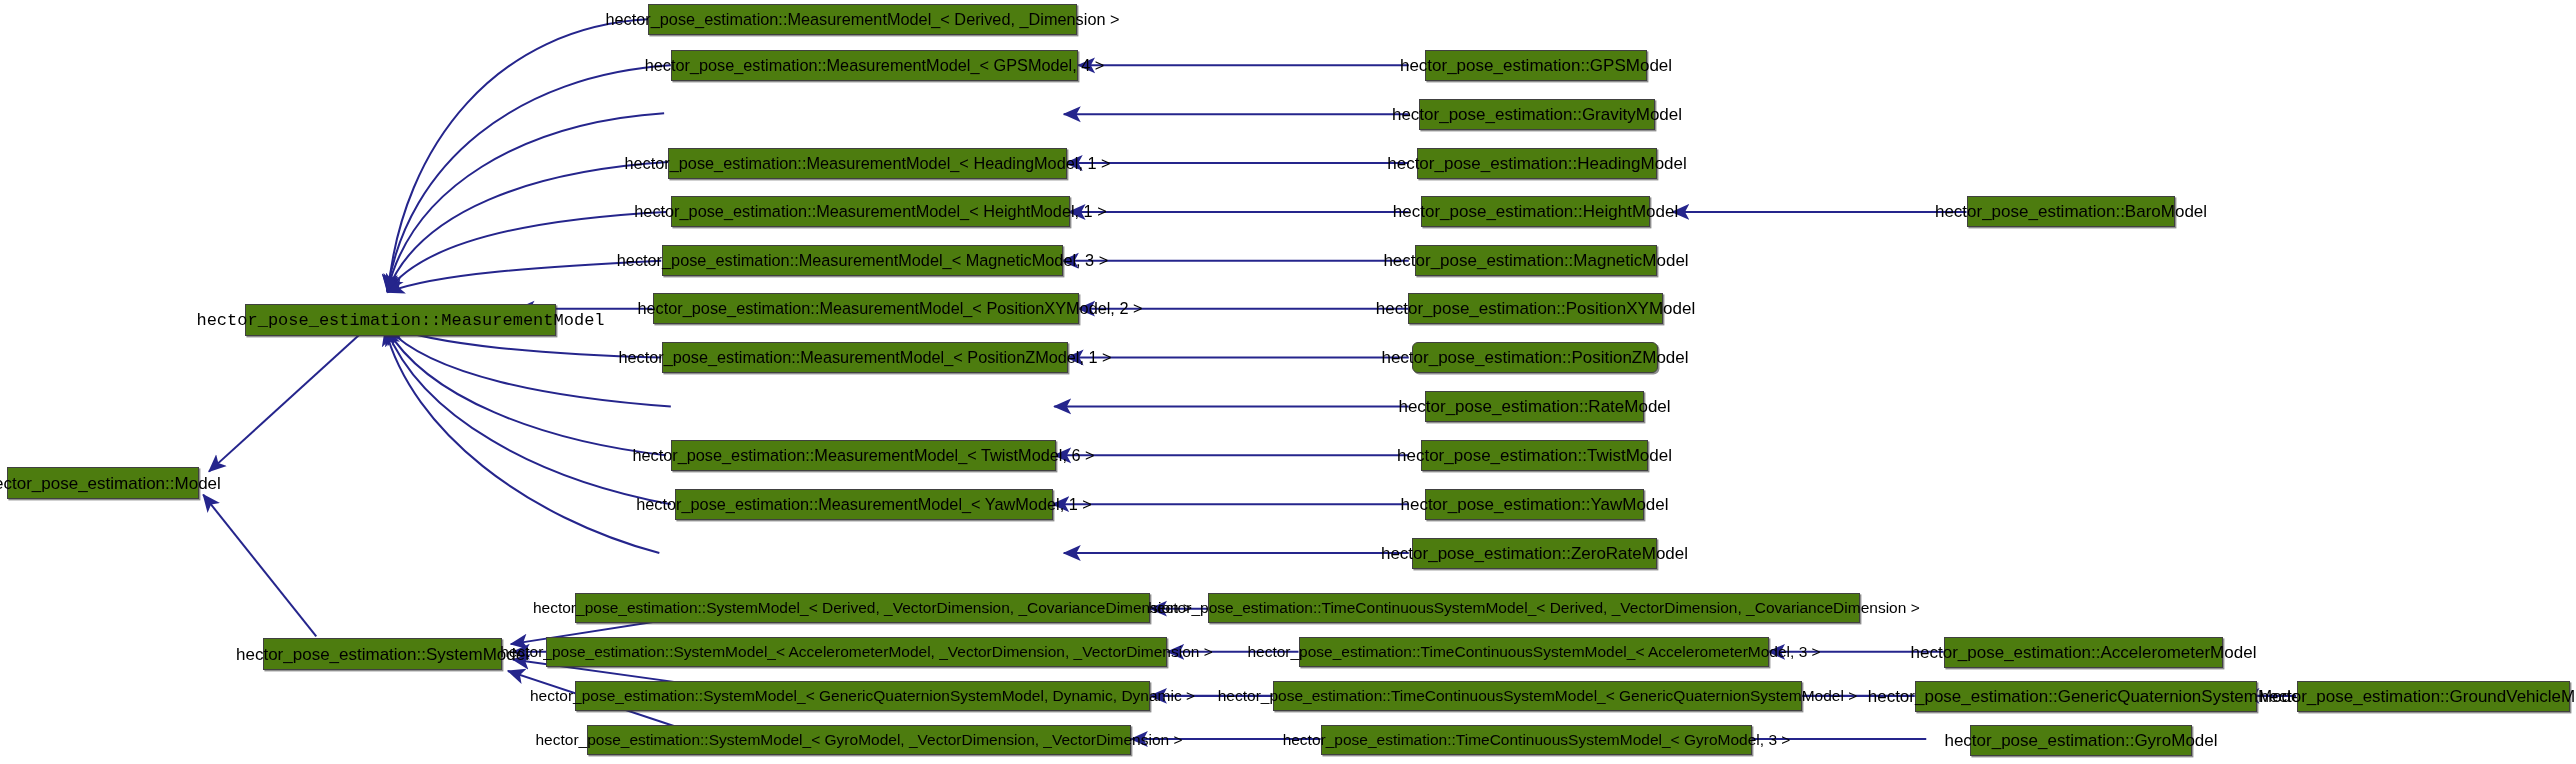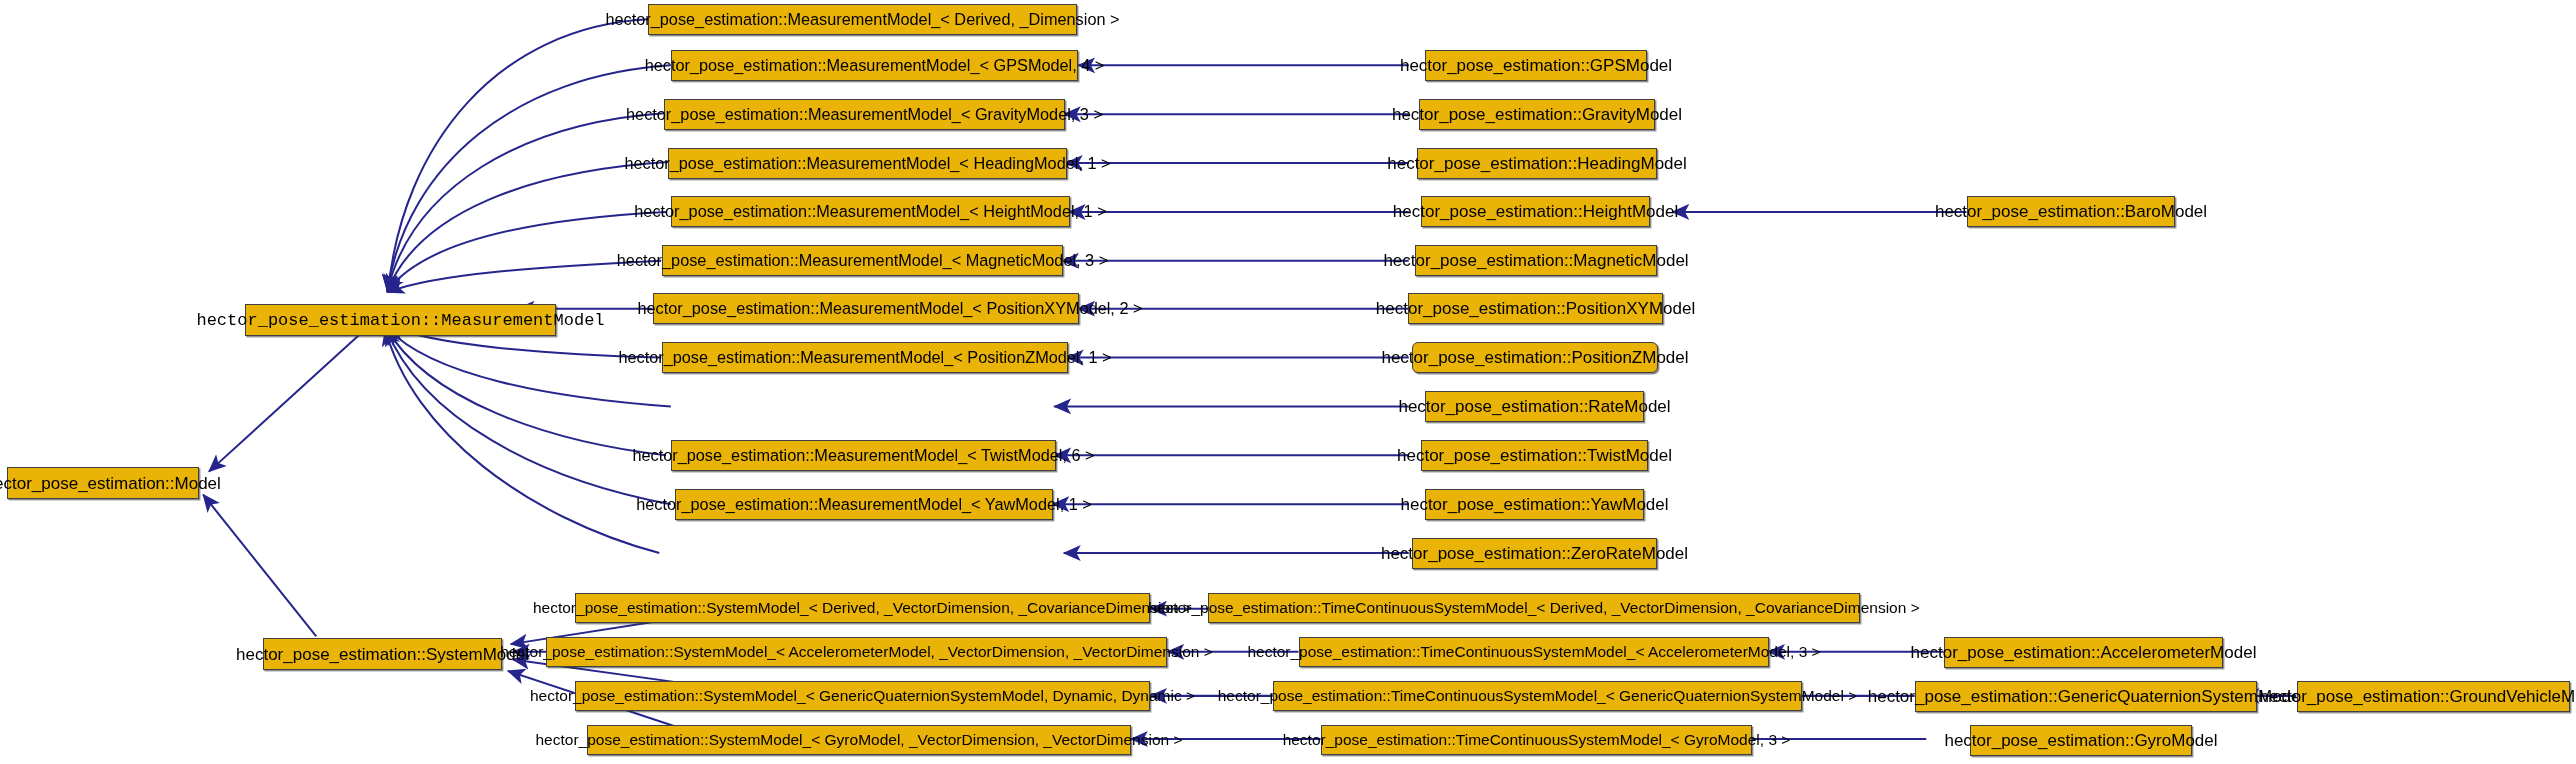--- a/index.html
+++ b/index.html
@@ -21,21 +21,21 @@
     left: 0;
     top: 0;
     width: 2576px;
     height: 765px;
     pointer-events: none;
   }
   .node {
     position: absolute;
     box-sizing: border-box;
     border: 1.5px solid #404040;
-    background: #eab308;
+    background: #4d7c0f;
     color: #000000;
     display: flex;
     align-items: center;
     justify-content: center;
     white-space: nowrap;
     box-shadow: 1.4px 1.4px 0 0 rgba(50,50,50,0.55);
     cursor: pointer;
     z-index: 5;
   }
   .node .label {
@@ -125,23 +125,20 @@
   </div>
 
   <div class="node tier-tpl" style="left:648px; top:3.8px; width:429px;">
     <span class="label">hector_pose_estimation::MeasurementModel_&lt; Derived, _Dimension &gt;</span>
   </div>
 
   <div class="node tier-tpl" style="left:671px; top:50px; width:407px;">
     <span class="label">hector_pose_estimation::MeasurementModel_&lt; GPSModel, 4 &gt;</span>
   </div>
 
-  <div class="node tier-tpl" style="left:664px; top:99px; width:401px;">
-    <span class="label">hector_pose_estimation::MeasurementModel_&lt; GravityModel, 3 &gt;</span>
-  </div>
 
   <div class="node tier-tpl" style="left:668px; top:148px; width:399px;">
     <span class="label">hector_pose_estimation::MeasurementModel_&lt; HeadingModel, 1 &gt;</span>
   </div>
 
   <div class="node tier-tpl" style="left:671px; top:196px; width:399px;">
     <span class="label">hector_pose_estimation::MeasurementModel_&lt; HeightModel, 1 &gt;</span>
   </div>
 
   <div class="node tier-tpl" style="left:662px; top:245px; width:401px;">

